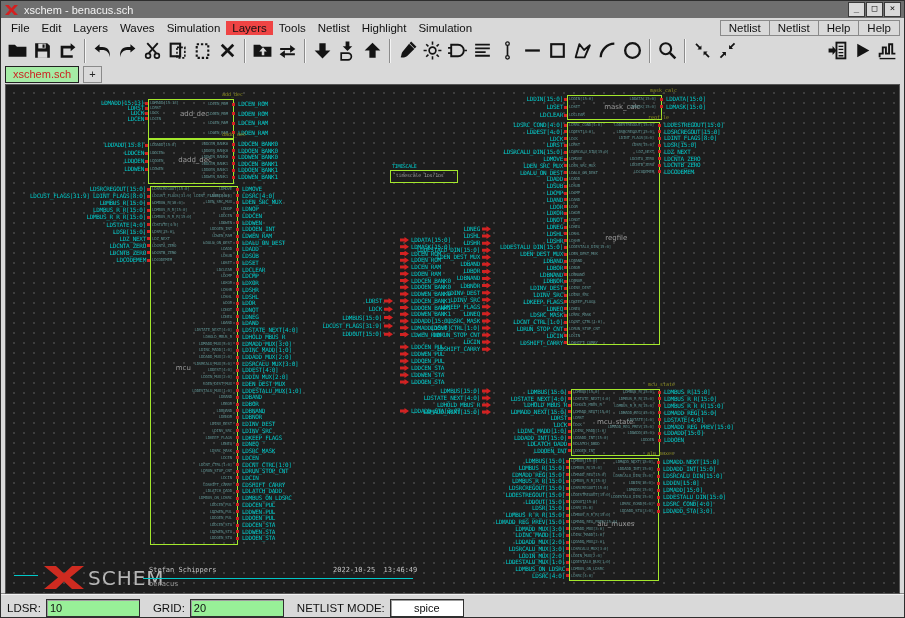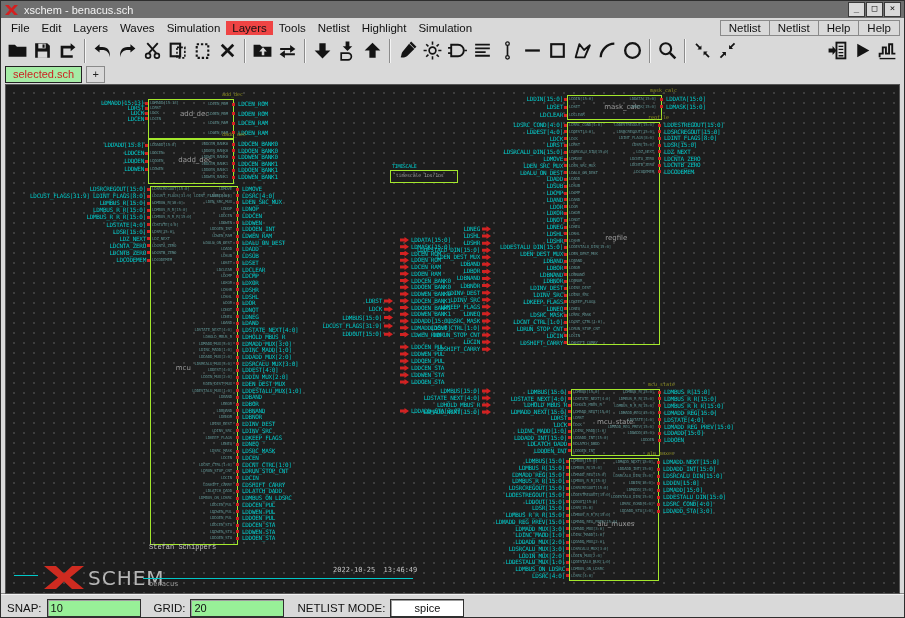--- a/index.html
+++ b/index.html
@@ -273,21 +273,21 @@
       </span>
       <span class="tbtn">
         <svg width="21" height="21" viewBox="0 0 20 20">
           <path d="M2.5 16.5V13h3V7h3v6h3V4h3v9h3" fill="none" stroke="#141414" stroke-width="1.8"></path>
           <path d="M2.5 17.7h15" stroke="#141414" stroke-width="1.3"></path>
         </svg>
       </span>
     </div>
 
   <div class="tabbar">
-    <span class="tab">selected.sch</span>
+    <span class="tab">xschem.sch</span>
     <span class="newtab">+</span>
   </div>
 
   <div class="canvas" id="canvas">
       <div class="box" style="left: 142px; top: 14px; width: 84px; height: 38px;"></div>
       <div class="corner" style="left: 216px; top: 7px;">add_dec</div>
       <div class="clabel" style="left: 173.92px; top: 26.16px;">add_dec</div>
       <div class="pin rt" style="right: 755px; top: 15px; width: 150px;">LDMADD[15:13]</div>
       <div class="sq" style="left: 139px; top: 16.5px;"></div>
       <div class="inner" style="left: 144px; top: 16px; width: 76px;">LDMADD[15:13]</div>
@@ -920,28 +920,28 @@
       <div class="pin rt" style="right: 419px; top: 324px; width: 150px;">LDMADD_NEXT[15:0]</div>
       <div class="arr" style="left: 476px; top: 324px;"></div>
       <div class="pin" style="left: 386px; top: 78px; font-size: 5px;">TIMESCALE</div>
       <div class="box" style="left: 384px; top: 85px; width: 66px; height: 11px;"></div>
       <div class="inner" style="left: 387px; top: 88px; width: 62px; font-size: 5px; color: rgb(154, 154, 154);">`timescale 1ps/1ps</div>
       <div class="cyanline" style="left: 8px; top: 490px; width: 24px;"></div>
       <div style="position: absolute; left: 36px; top: 481px;"><svg width="44" height="23" viewBox="0 0 44 23">
           <path d="M2 0h12l8 7.5L30 0h12L28 11.5 42 23H30l-8-7.5L14 23H2l14-11.5z" fill="#cf2b20"></path>
         </svg></div>
       <div class="schemtxt" style="left: 82px; top: 481px;">SCHEM</div>
-      <div class="ftxt" style="left: 143px; top: 458px; font-family: Liberation Mono, monospace;">Stefan Schippers</div>
+      <div class="ftxt" style="left: 143px; top: 481px;">Stefan Schippers</div>
       <div class="cyanline" style="left: 137px; top: 493px; width: 270px;"></div>
       <div class="ftxt" style="left: 143px; top: 495px; color: rgb(154, 154, 154);">benacus</div>
       <div class="ftxt" style="left: 327px; top: 481px; width: 80px; text-align: right;">2022-10-25  13:46:49</div>
     </div>
 
   <div class="statusbar">
-    <span>SNAP:</span>
+    <span>LDSR:</span>
     <input class="inp green" readonly="" value="10" style="">
     <span style="margin-left:8px;">GRID:</span>
     <input class="inp green" readonly="" value="20" style="">
     <span style="margin-left:8px;">NETLIST MODE:</span>
     <input class="inp white" readonly="" value="spice" style="">
   </div>
 
 </div>
 
 </body></html>

